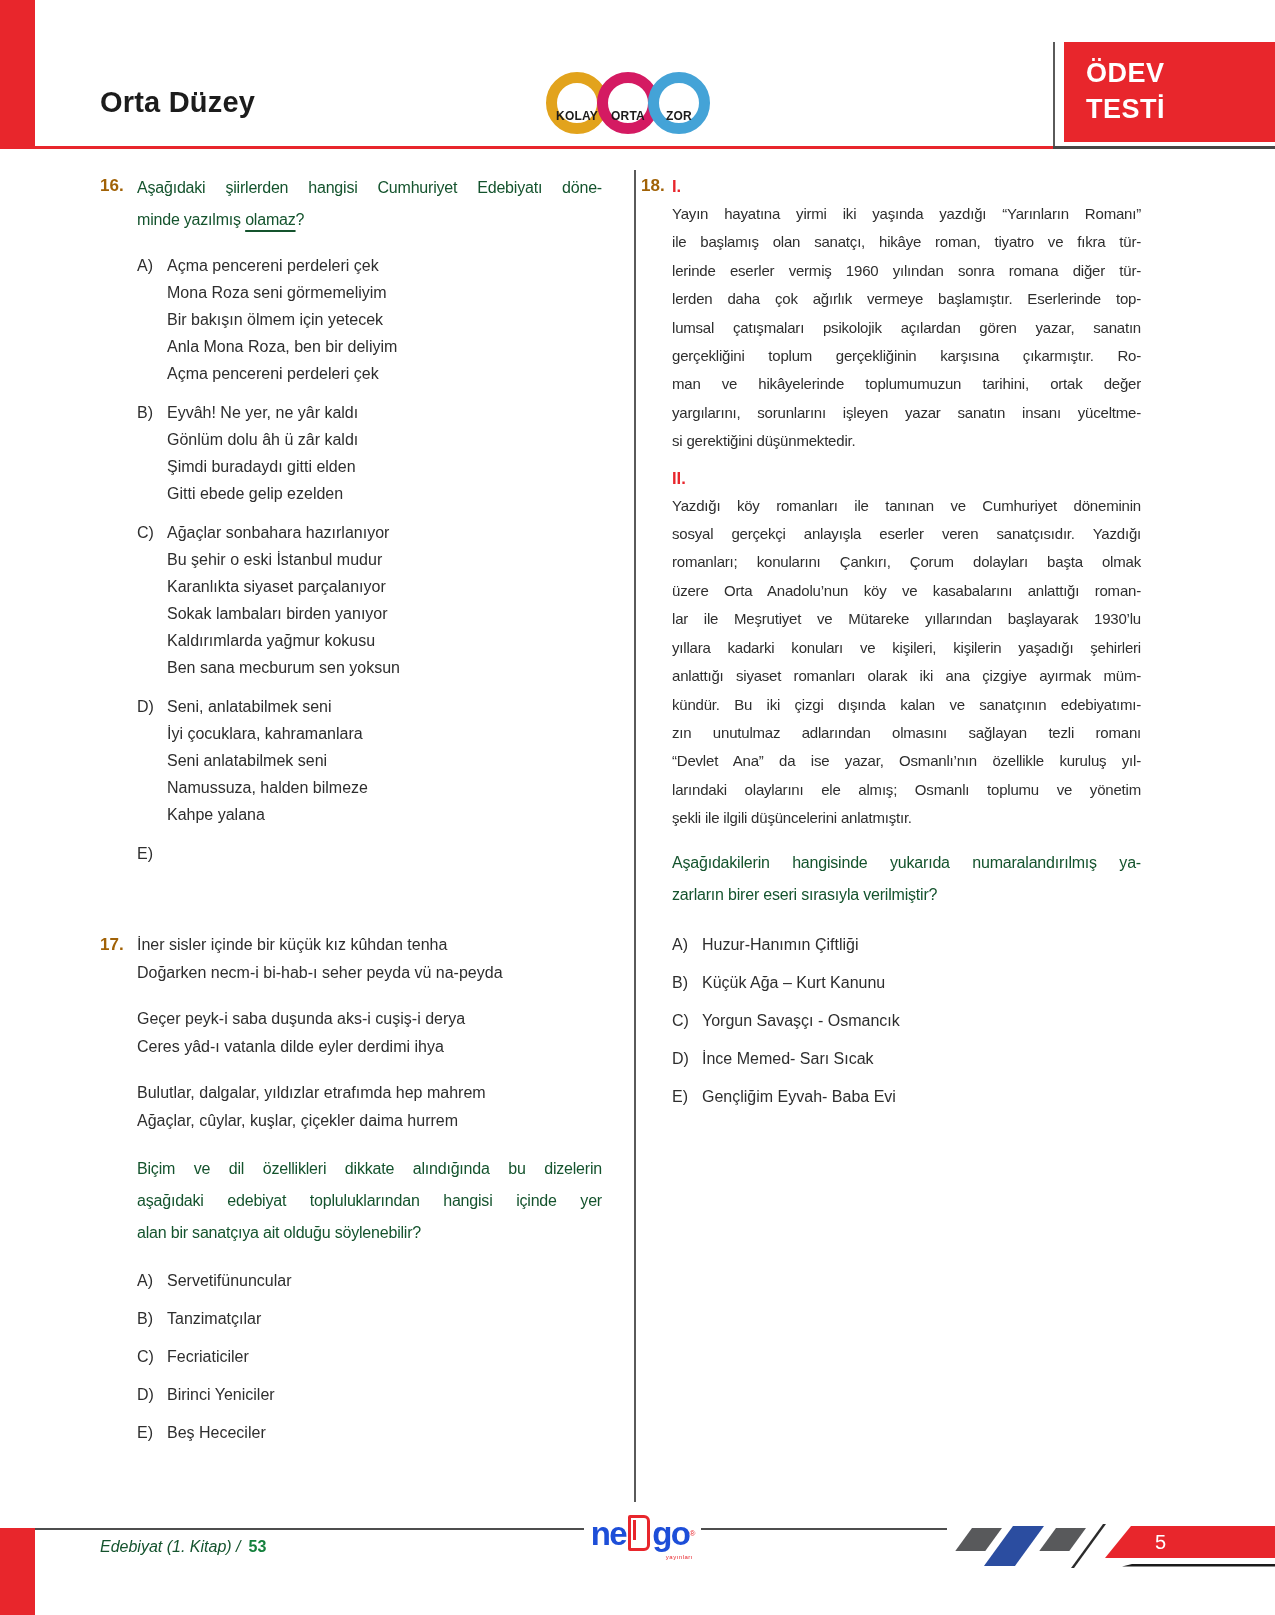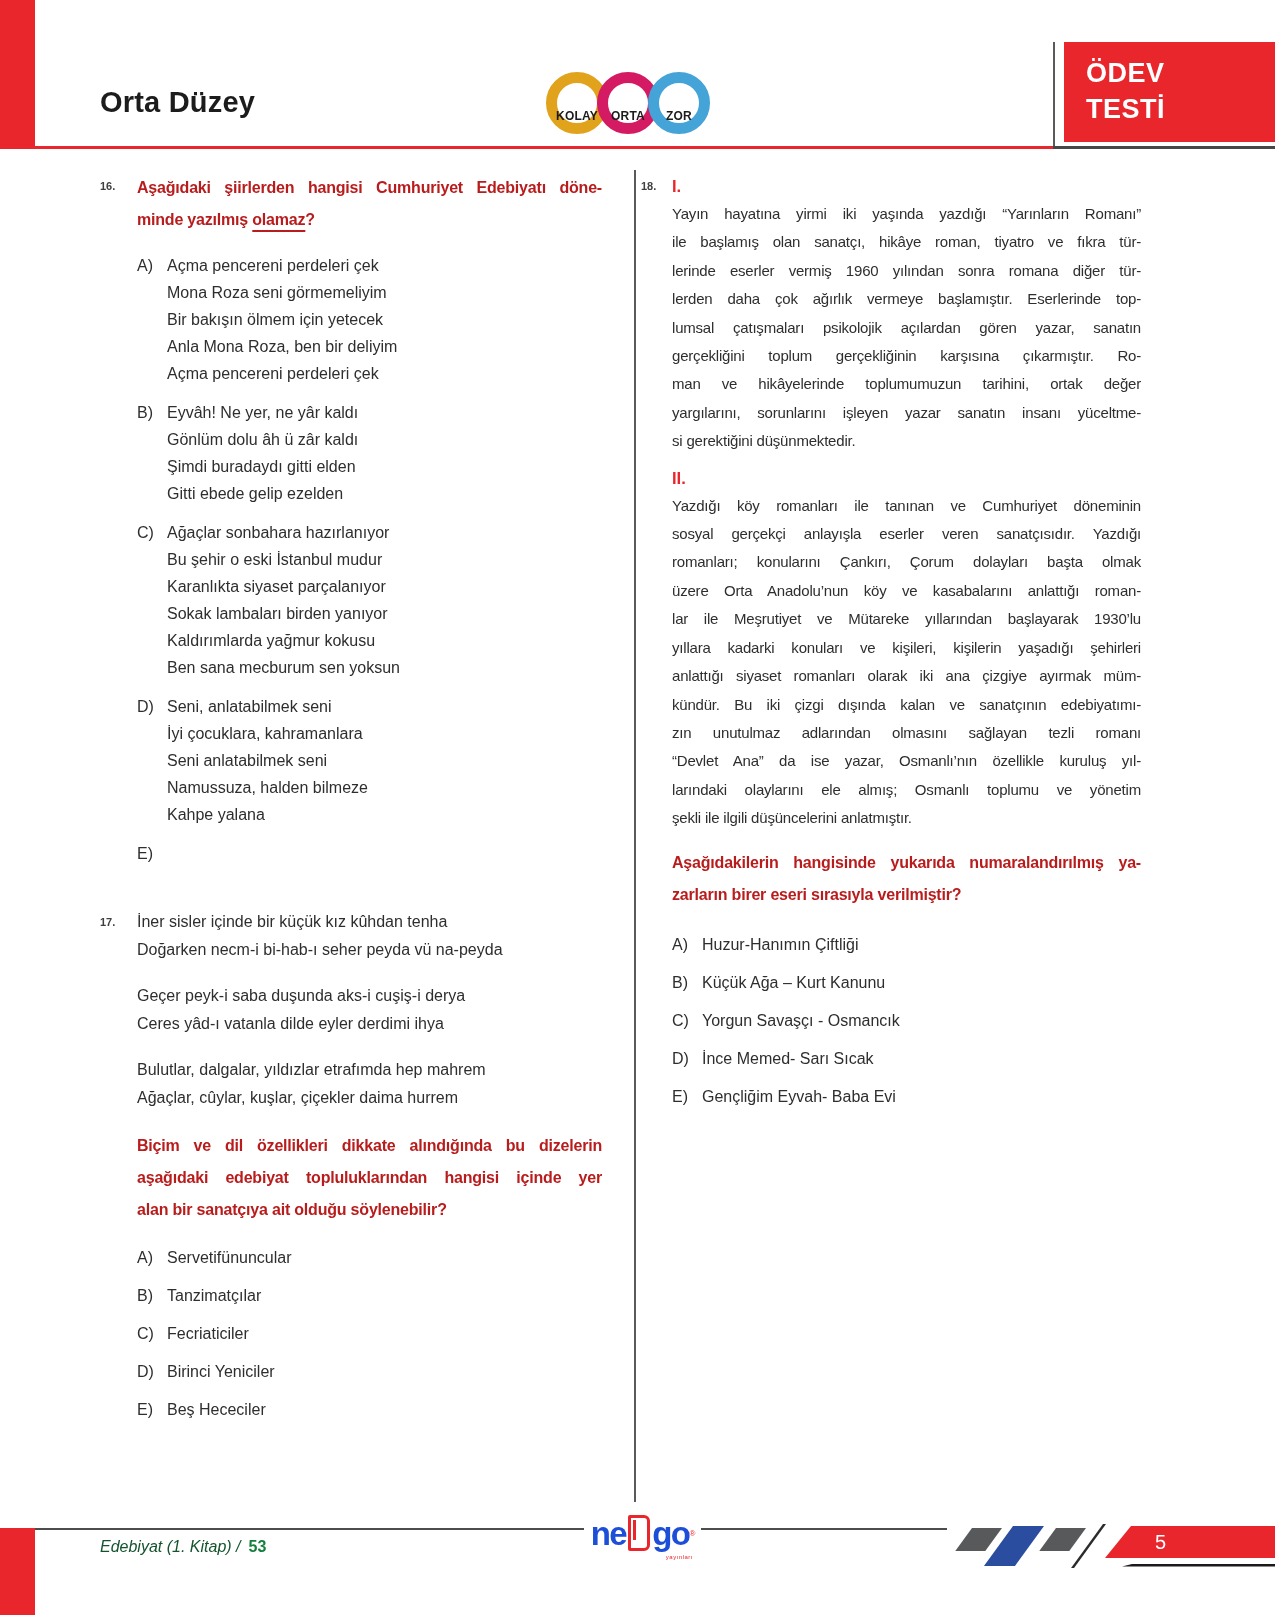--- a/index.html
+++ b/index.html
@@ -22,25 +22,25 @@
   .ring.orta {border:11px solid #D41A62;margin-left:-11px;z-index:2;}
   .ring.zor  {border:11px solid #44A3D7;margin-left:-11px;z-index:3;}
 
   
   .col-divider{position:absolute;left:634px;top:170px;width:2px;height:1332px;background:#5a5a5a;}
   .col{position:absolute;top:172px;}
   .col.left{left:100px;width:502px;}
   .col.right{left:641px;width:500px;}
 
   .q{position:relative;}
-  .qnum{position:absolute;left:0;top:0;font-weight:bold;font-size:11px;color:#404040;line-height:28px;}
+  .qnum{position:absolute;left:0;top:0;font-weight:bold;font-size:17px;color:#a16207;line-height:28px;}
   .qbody{margin-left:37px;}
   .col.right .qbody{margin-left:31px;}
 
-  .prompt{font-weight:bold;font-size:16px;line-height:32px;color:#b91c1c;letter-spacing:-0.2px;}
+  .prompt{font-weight:normal;font-size:16px;line-height:32px;color:#14532d;letter-spacing:-0.2px;}
   .ul{text-decoration:underline;text-underline-offset:5px;text-decoration-thickness:2px;}
 
   .jline{text-align:justify;text-align-last:justify;font-size:15px;line-height:28.4px;letter-spacing:-0.2px;}
   .jline.last{text-align-last:left;}
   .prompt .jline{font-size:16px;line-height:32px;letter-spacing:-0.2px;}
 
   .rlabel{color:#E8262C;font-weight:bold;font-size:16.5px;line-height:28px;}
   .qhead{height:28px;}
 
   .opts16{margin-top:16px;}
@@ -48,21 +48,21 @@
   .opt .letter{width:30px;flex:0 0 30px;line-height:27px;}
   .pline{line-height:27px;}
 
   .stanza{margin-bottom:18px;}
   .stanza .pline{line-height:28px;font-size:16px;}
 
   .topts{margin-top:22px;}
   .topt{display:flex;font-size:16px;line-height:19px;margin-bottom:19px;}
   .topt .letter{width:30px;flex:0 0 30px;}
 
-  .q17{margin-top:41px;}
+  .q17{margin-top:64px;}
   .p18{margin-top:0;}
   .sec2head{margin-top:8px;}
   .prompt18{margin-top:14px;}
   .opts18{margin-top:24px;}
 
   
   .footer-rule-l{position:absolute;left:35px;top:1528px;width:549px;height:2px;background:#4d4d4d;}
   .footer-rule-r{position:absolute;left:701px;top:1528px;width:246px;height:2px;background:#4d4d4d;}
   .red-corner-bottom{position:absolute;left:0;top:1528px;width:35px;height:87px;background:#E8262C;}
   .footer-book{position:absolute;left:100px;top:1538px;font-size:16px;}

